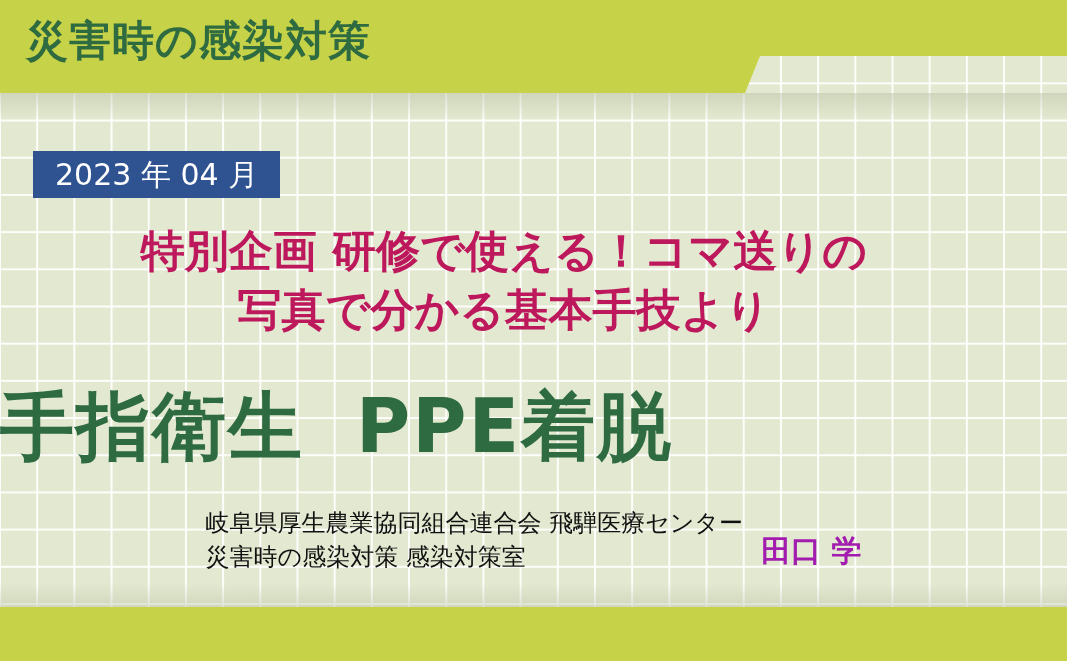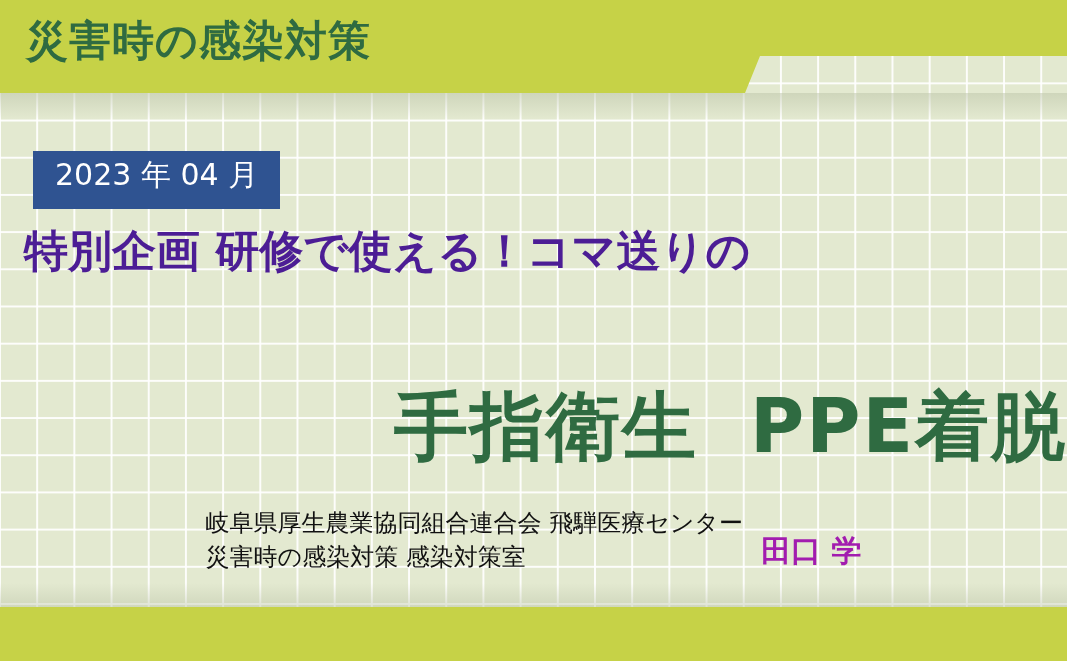--- a/index.html
+++ b/index.html
@@ -82,21 +82,21 @@
     width: 1067px;
     height: 54px;
     background-color: #c6d247;
   }
 
   
   .date-badge {
     position: absolute;
     left: 33px;
     top: 151px;
-    height: 58px;
+    height: 47px;
     padding: 0 22px 0 22px;
     background-color: #2f5391;
     color: #ffffff;
     font-size: 30px;
     font-weight: 400;
     line-height: 47px;
     white-space: nowrap;
     display: inline-block;
   }
 
@@ -104,33 +104,34 @@
   .title-block {
     position: absolute;
     left: 24px;
     top: 222px;
     width: 960px;
   }
 
   .title-line {
     font-size: 44px;
     font-weight: 700;
-    color: #4c1d95;
+    color: #be185d;
     line-height: 1.33;
     letter-spacing: 0px;
     white-space: nowrap;
+    text-align: center;
   }
 
   
   .headline {
     position: absolute;
     left: 0;
     right: 0;
     top: 385px;
-    text-align: right;
+    text-align: left;
     font-size: 74px;
     font-weight: 700;
     color: #2f6b41;
     line-height: 1.12;
     white-space: nowrap;
     letter-spacing: 2px;
   }
 
   .headline .gap {
     display: inline-block;
@@ -176,20 +177,21 @@
   <div class="grid-fade-bottom"></div>
 
   <div class="top-banner">
     <div class="banner-title">災害時の感染対策</div>
   </div>
 
   <div class="date-badge">2023 年 04 月</div>
 
   <div class="title-block">
     <div class="title-line">特別企画 研修で使える！コマ送りの</div>
+    <div class="title-line">写真で分かる基本手技より</div>
   </div>
 
   <div class="headline">
     <span>手指衛生</span><span class="gap"></span><span>PPE着脱</span>
   </div>
 
   <div class="footer-area">
     <div class="affiliation">
       <div>岐阜県厚生農業協同組合連合会 飛騨医療センター</div>
       <div>災害時の感染対策 感染対策室</div>

